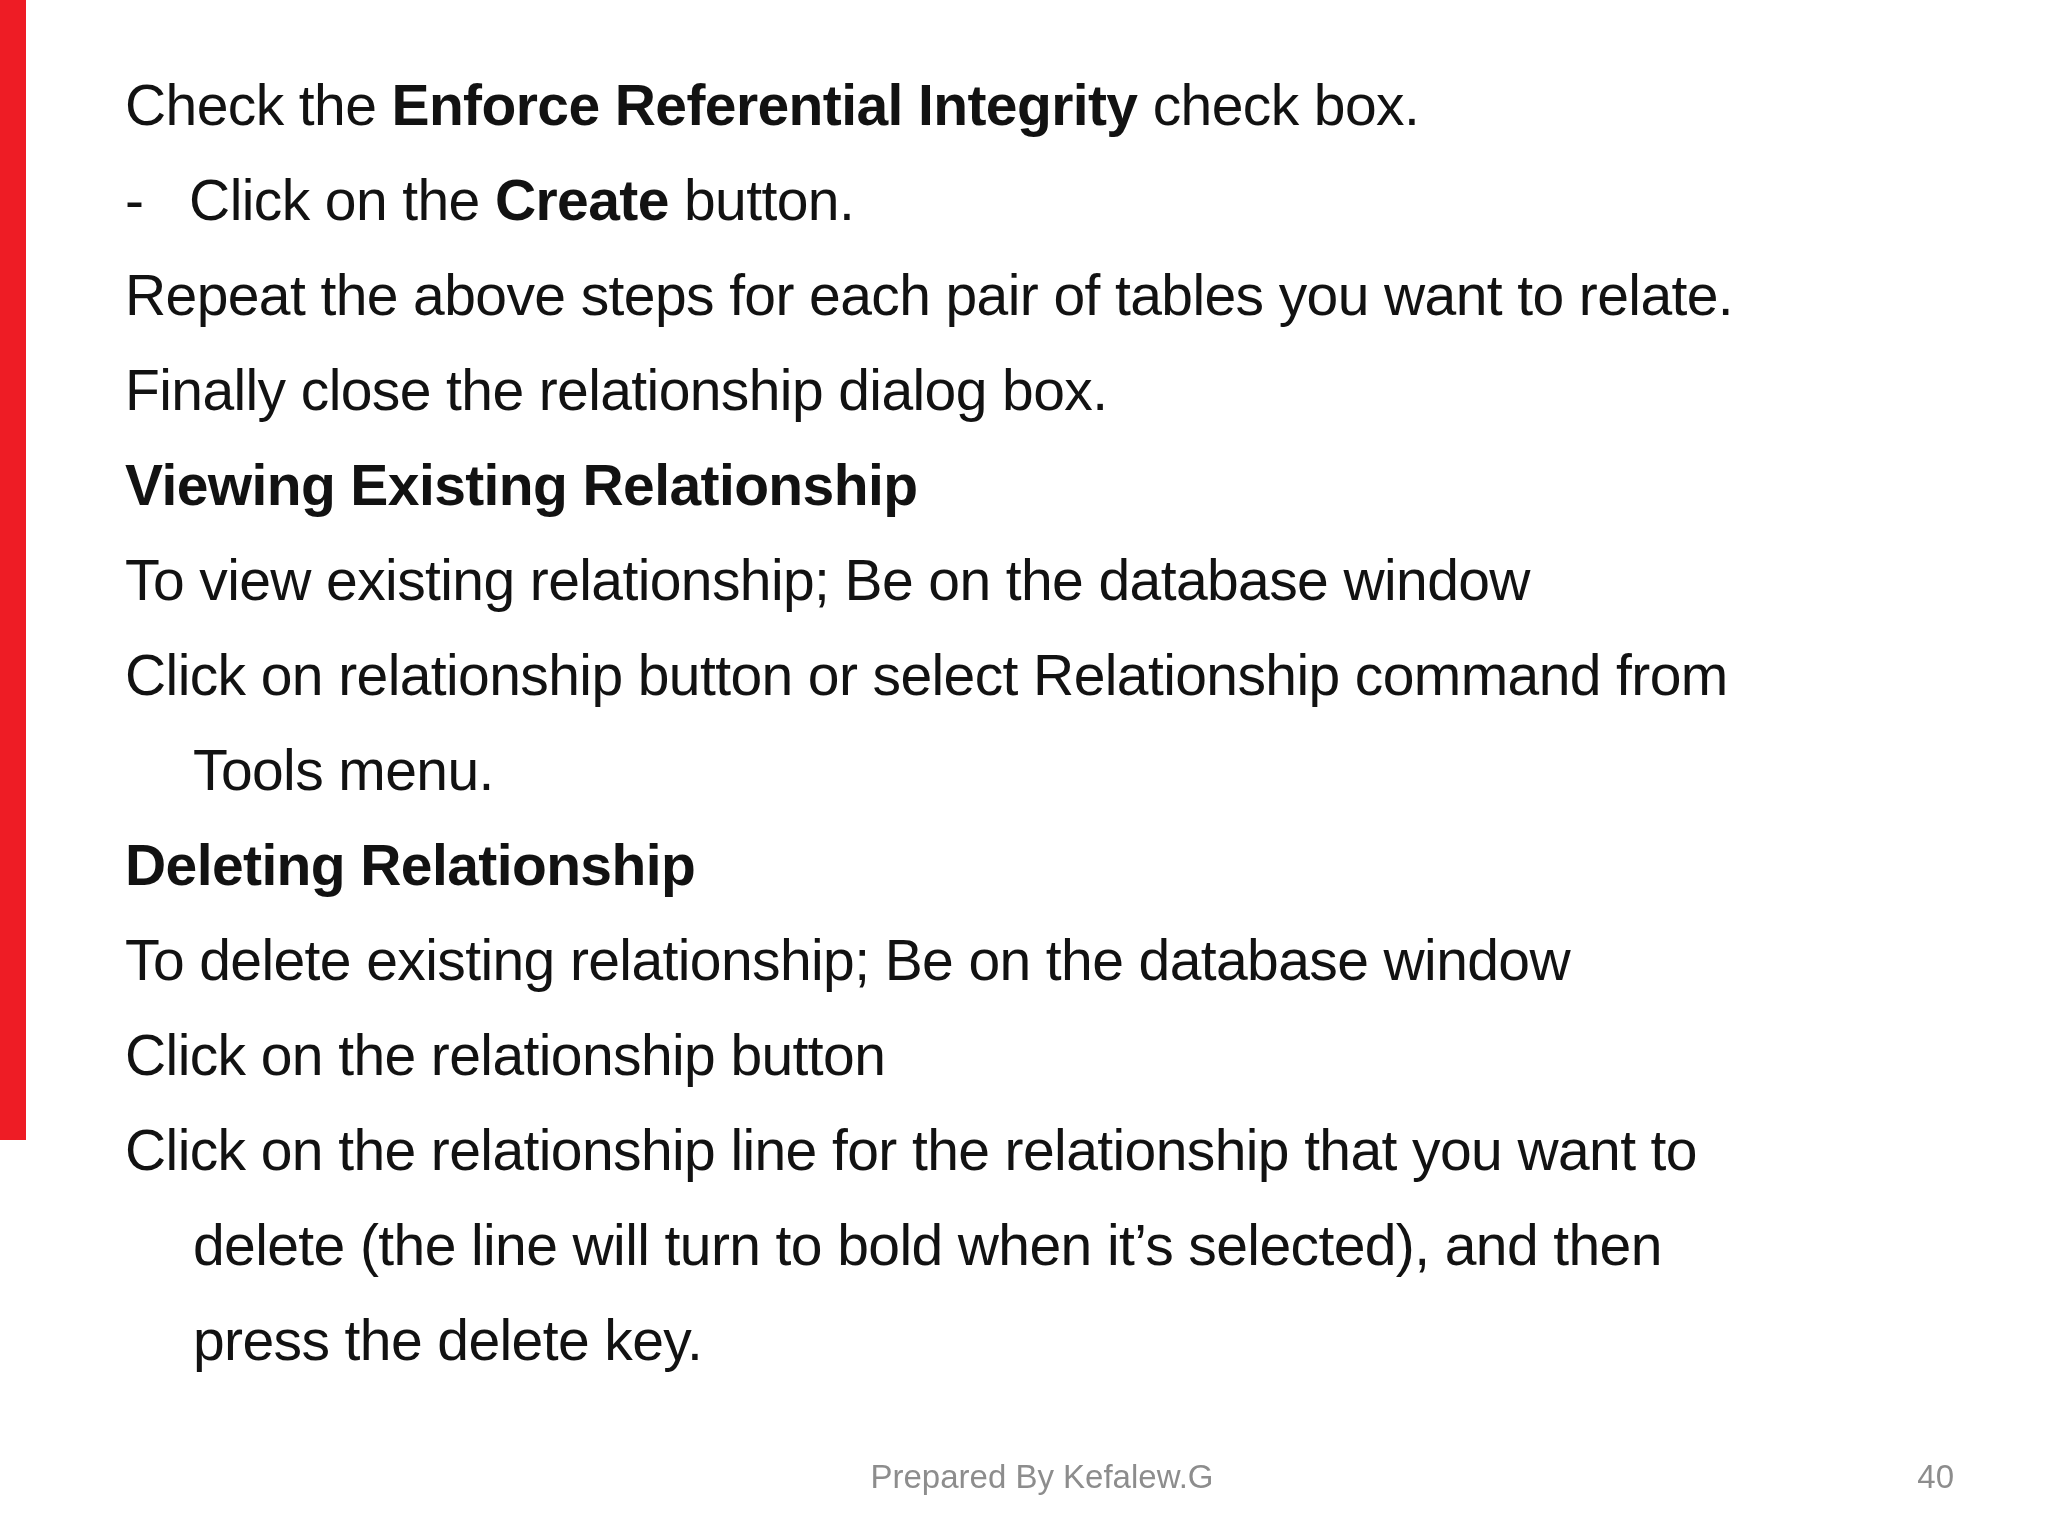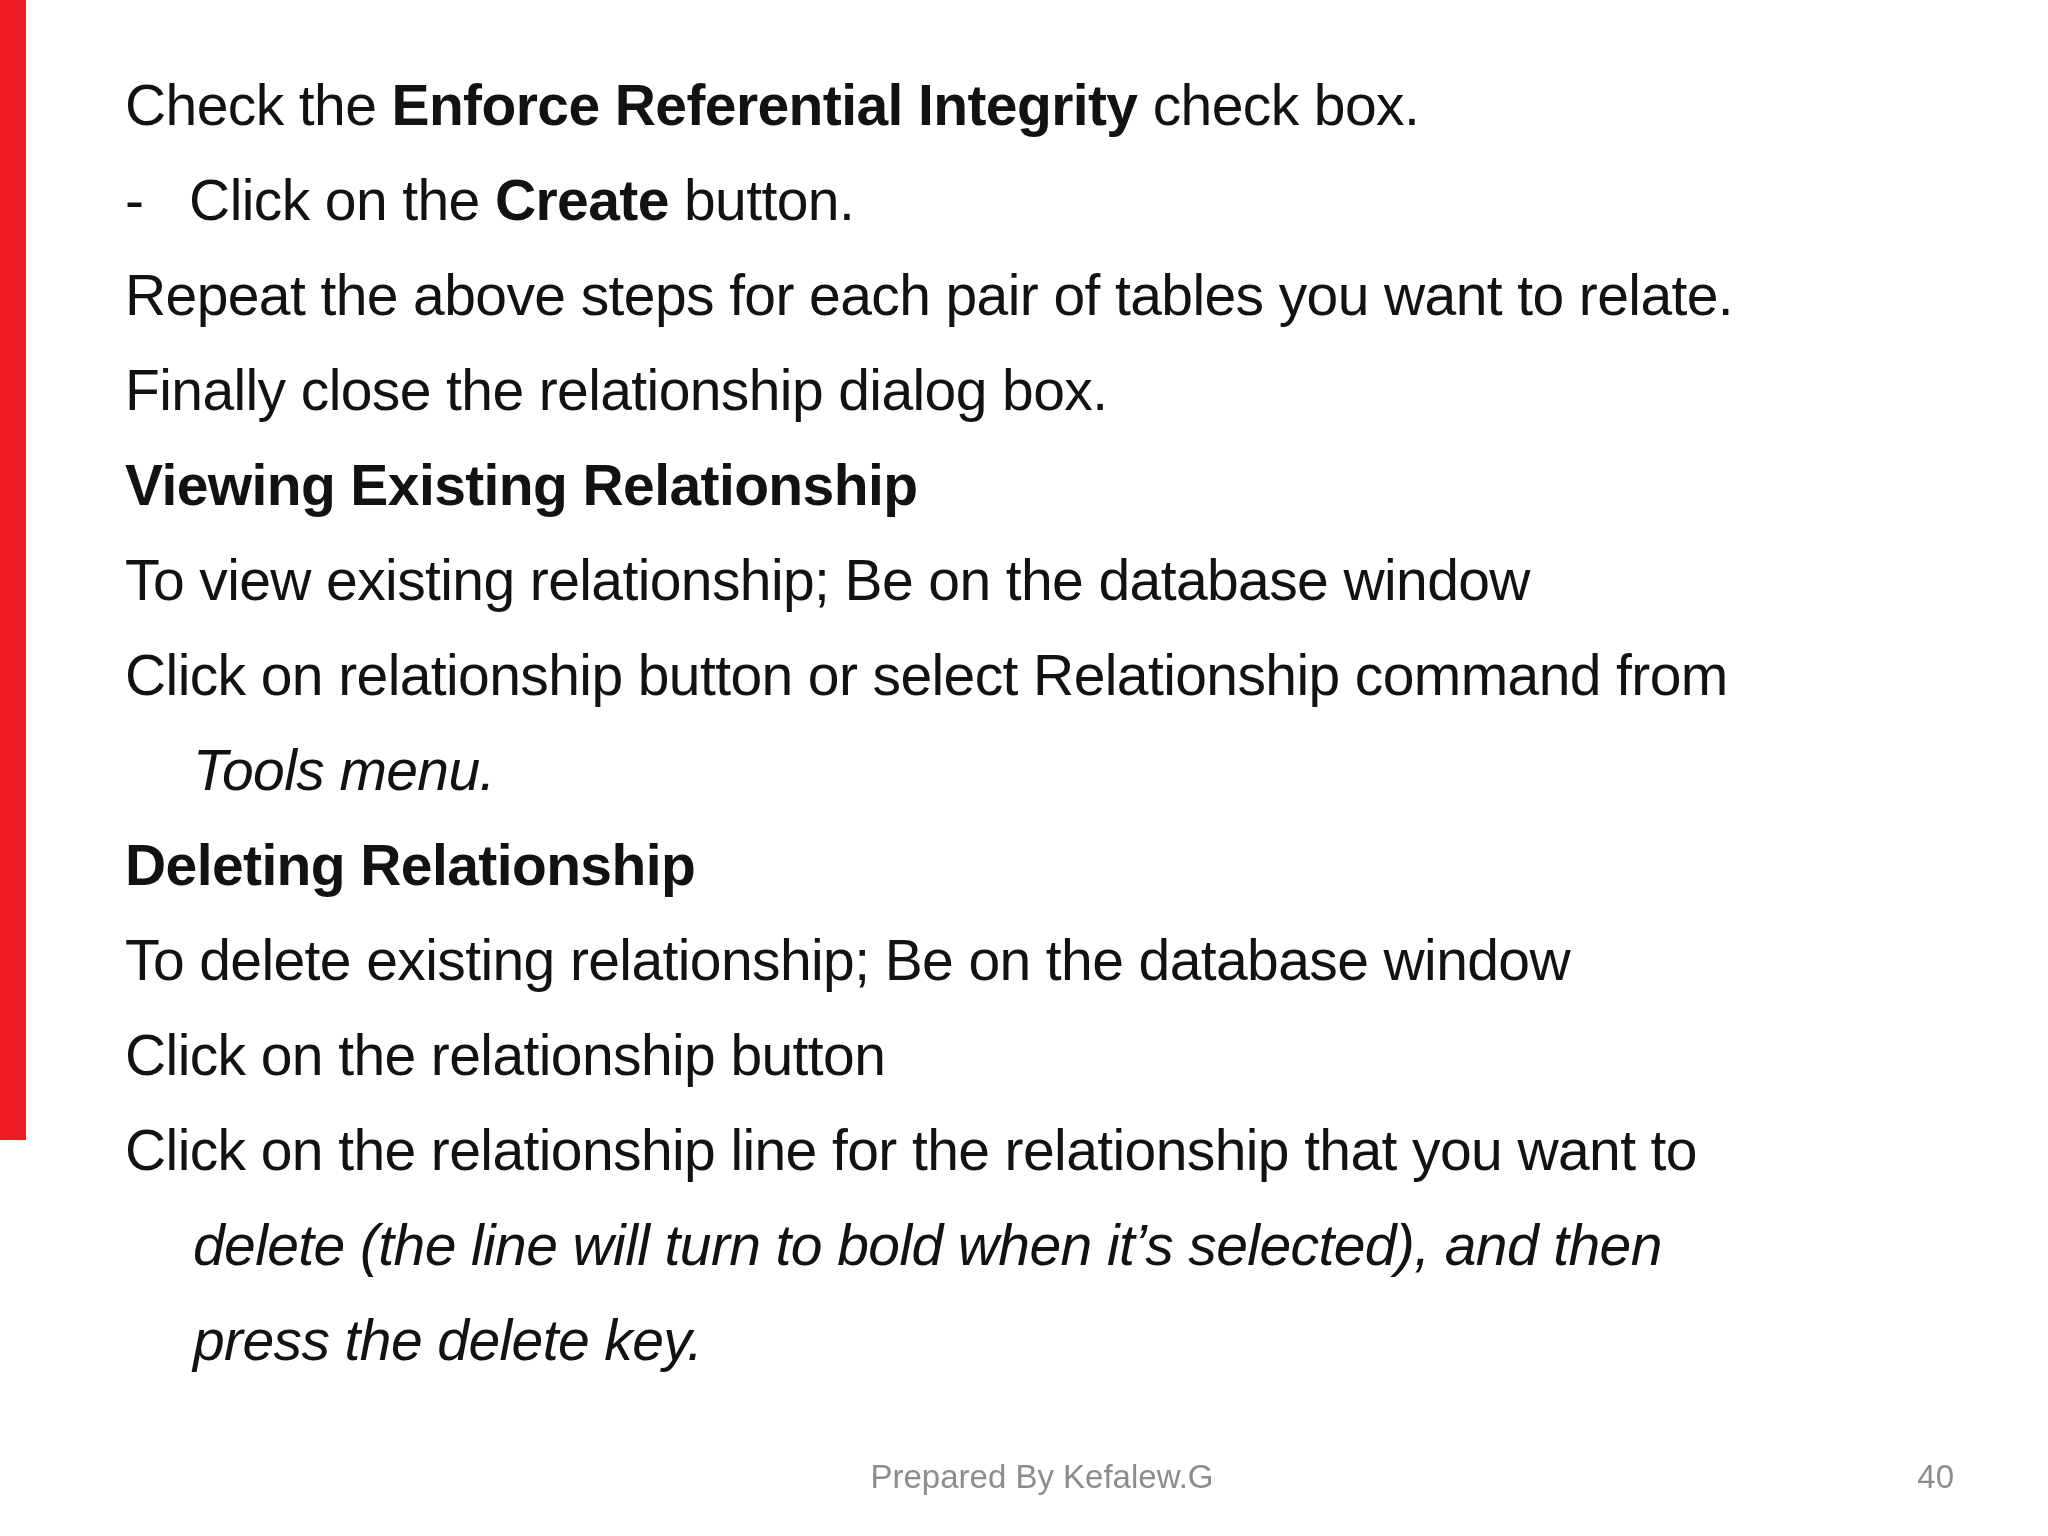--- a/index.html
+++ b/index.html
@@ -29,21 +29,21 @@
     left: 125px;
     top: 58px;
     width: 1870px;
     color: #121212;
     font-size: 57px;
     letter-spacing: -0.6px;
     line-height: 95px;
     white-space: pre;
   }
   .line { height: 95px; }
-  .line.cont { padding-left: 68px; font-style: italic; }
+  .line.cont { padding-left: 68px; }
   .line .b { font-weight: bold; }
   .footer {
     position: absolute;
     left: 0;
     top: 1452px;
     width: 2048px;
     height: 50px;
     color: #8d8d8d;
     font-size: 33px;
     line-height: 50px;

